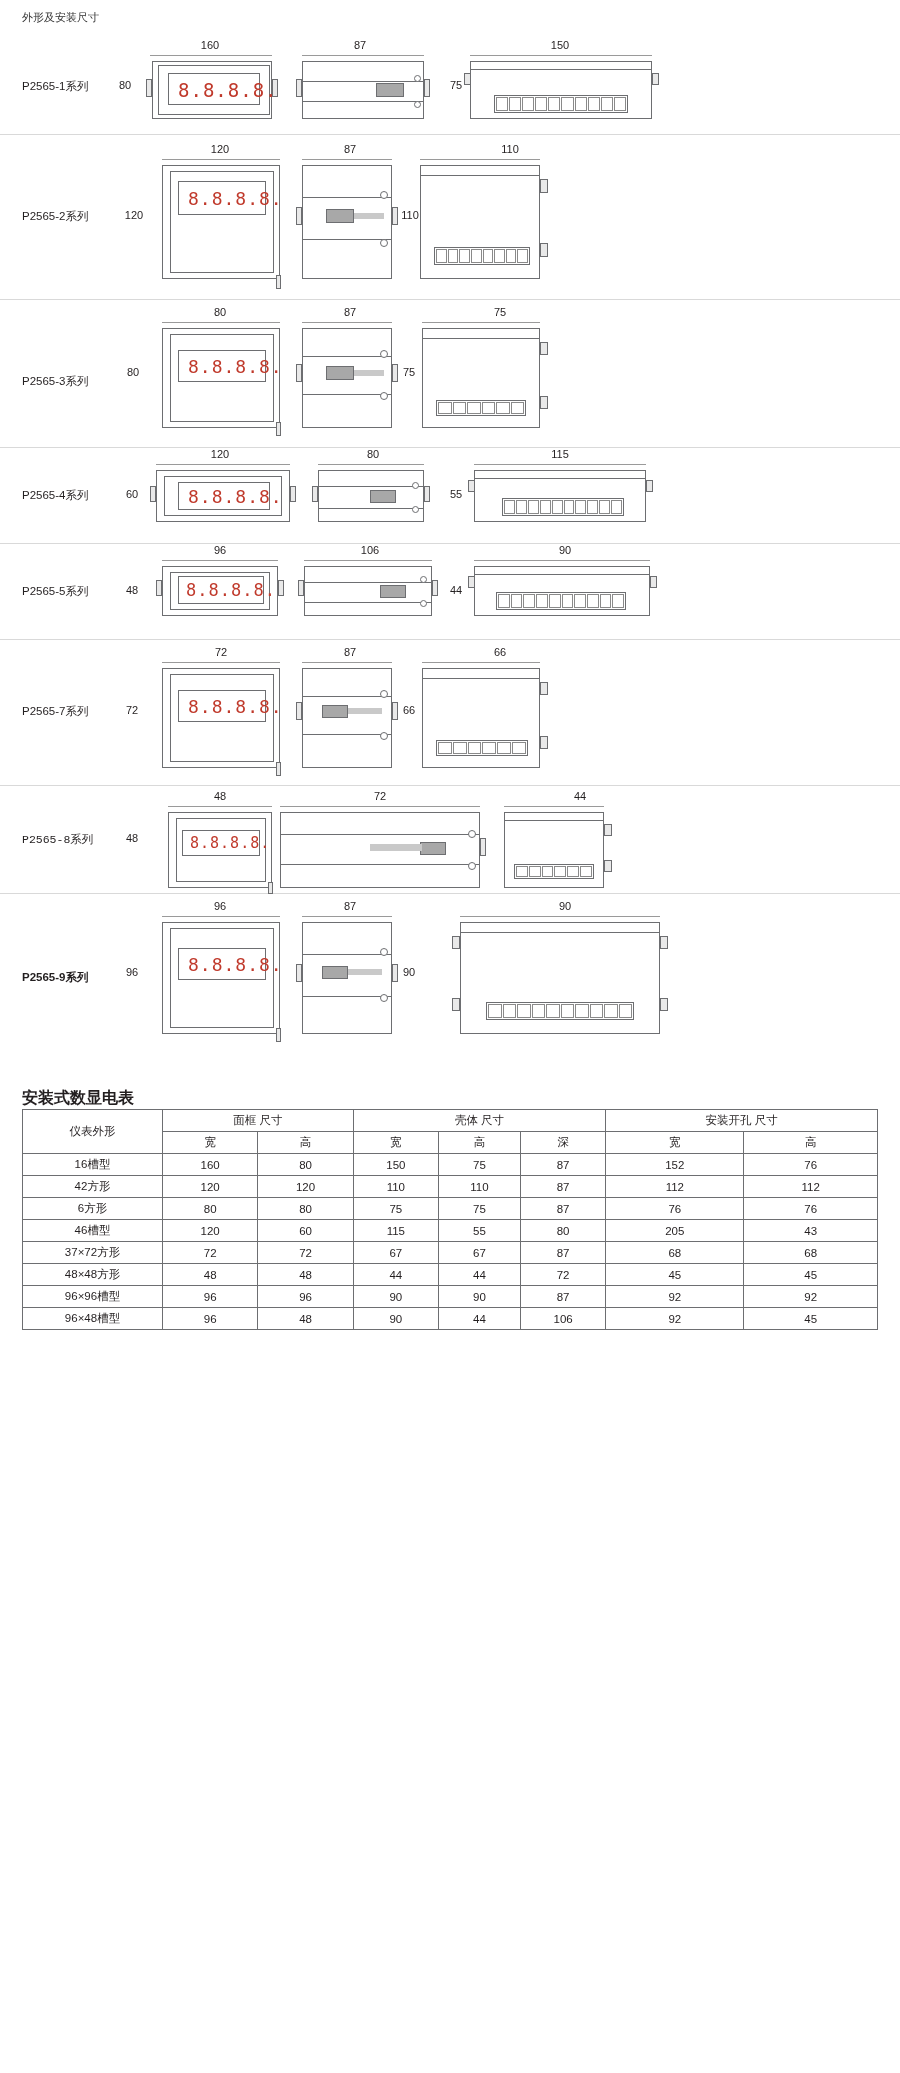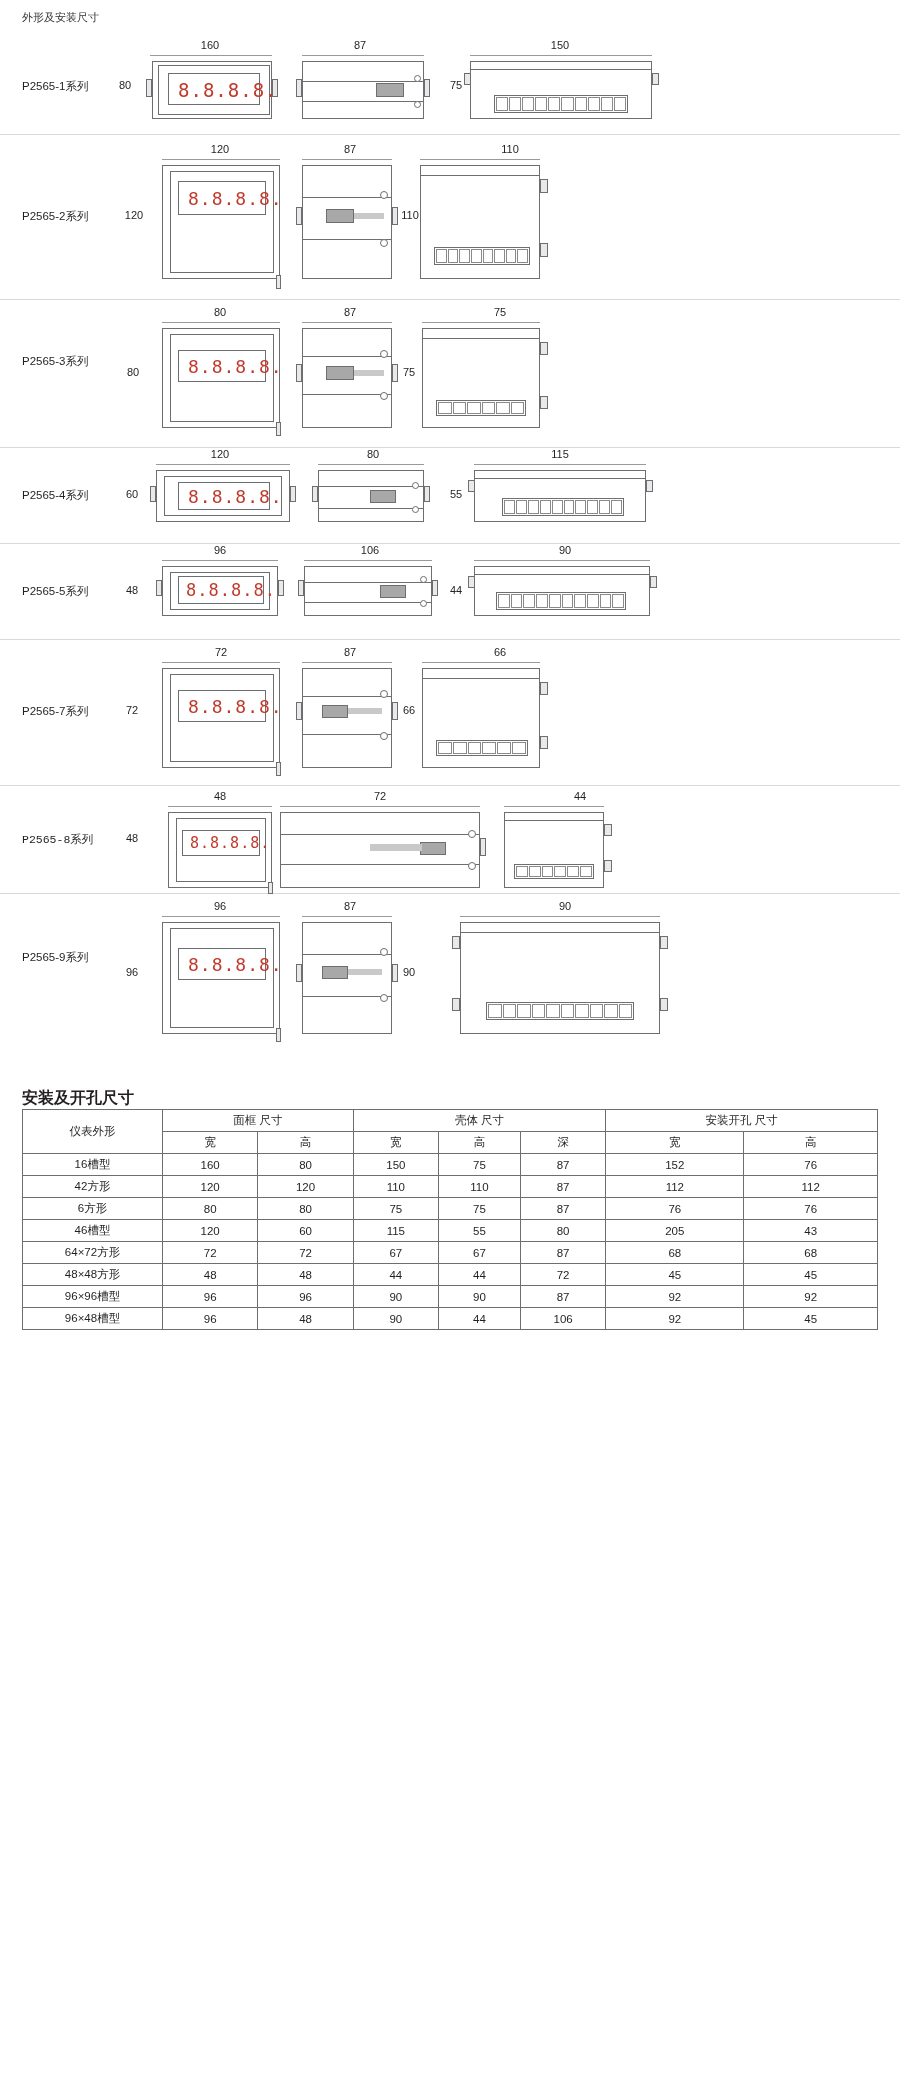--- a/index.html
+++ b/index.html
@@ -206,21 +206,21 @@
           <div class="term"></div>
           <div class="term"></div>
       </div>
       <div class="clip" style="left:540px; top:44px; width:8px; height:14px;"></div>
       <div class="clip" style="left:540px; top:108px; width:8px; height:14px;"></div>
     </div>
   </div>
 
   <div class="row" style="height:148px;">
     <div class="rowbody">
-      <div class="series-label" style="top:54px;">P2565-3系列</div>
+      <div class="series-label" style="top:74px;">P2565-3系列</div>
 
       <div class="dimtext" style="left:160px; top:6px; width:120px;">80</div>
       <div class="dimtext" style="left:118px; top:66px; width:30px;">80</div>
       <div class="thin" style="left:162px; top:22px; width:118px;"></div>
       <div class="outer" style="left:162px; top:28px; width:118px; height:100px;"></div>
       <div class="inner" style="left:170px; top:34px; width:104px; height:88px;"></div>
       <div class="screen" style="left:178px; top:50px; width:88px; height:32px;"></div>
       <div class="digits" style="left:188px; top:56px; font-size:18px;">8.8.8.8.</div>
       <div class="clip" style="left:276px; top:122px; width:5px; height:14px;"></div>
 
@@ -428,21 +428,21 @@
           <div class="term"></div>
           <div class="term"></div>
       </div>
       <div class="clip" style="left:604px; top:38px; width:8px; height:12px;"></div>
       <div class="clip" style="left:604px; top:74px; width:8px; height:12px;"></div>
     </div>
   </div>
 
   <div class="row" style="height:160px; border-bottom:none;">
     <div class="rowbody">
-      <div class="series-label" style="top:56px;">P2565-9系列</div>
+      <div class="series-label" style="top:76px;font-weight:bold;">P2565-9系列</div>
 
       <div class="dimtext" style="left:170px; top:6px; width:100px;">96</div>
       <div class="dimtext" style="left:118px; top:72px; width:28px;">96</div>
       <div class="thin" style="left:162px; top:22px; width:118px;"></div>
       <div class="outer" style="left:162px; top:28px; width:118px; height:112px;"></div>
       <div class="inner" style="left:170px; top:34px; width:104px; height:100px;"></div>
       <div class="screen" style="left:178px; top:54px; width:88px; height:32px;"></div>
       <div class="digits" style="left:188px; top:60px; font-size:18px;">8.8.8.8.</div>
       <div class="clip" style="left:276px; top:134px; width:5px; height:14px;"></div>
 
@@ -475,21 +475,21 @@
         <div class="term"></div>
           <div class="term"></div>
       </div>
       <div class="clip" style="left:660px; top:42px; width:8px; height:13px;"></div>
       <div class="clip" style="left:660px; top:104px; width:8px; height:13px;"></div>
       <div class="clip" style="left:452px; top:42px; width:8px; height:13px;"></div>
       <div class="clip" style="left:452px; top:104px; width:8px; height:13px;"></div>
     </div>
   </div>
 
-  <div class="title2">安装及开孔尺寸</div>
+  <div class="title2">安装式数显电表</div>
 
   <table class="dims">
     <thead>
       <tr>
         <th rowspan="2" style="width:140px;">仪表外形</th>
         <th colspan="2" class="grouphdr">面框  尺寸</th>
         <th colspan="3" class="grouphdr">壳体  尺寸</th>
         <th colspan="2" class="grouphdr">安装开孔  尺寸</th>
       </tr>
       <tr>
@@ -537,21 +537,21 @@
         <td class="name">46槽型</td>
         <td>120</td>
         <td>60</td>
         <td>115</td>
         <td>55</td>
         <td>80</td>
         <td>205</td>
         <td>43</td>
       </tr>
       <tr>
-        <td class="name">64×72方形</td>
+        <td class="name">37×72方形</td>
         <td>72</td>
         <td>72</td>
         <td>67</td>
         <td>67</td>
         <td>87</td>
         <td>68</td>
         <td>68</td>
       </tr>
       <tr>
         <td class="name">48×48方形</td>

